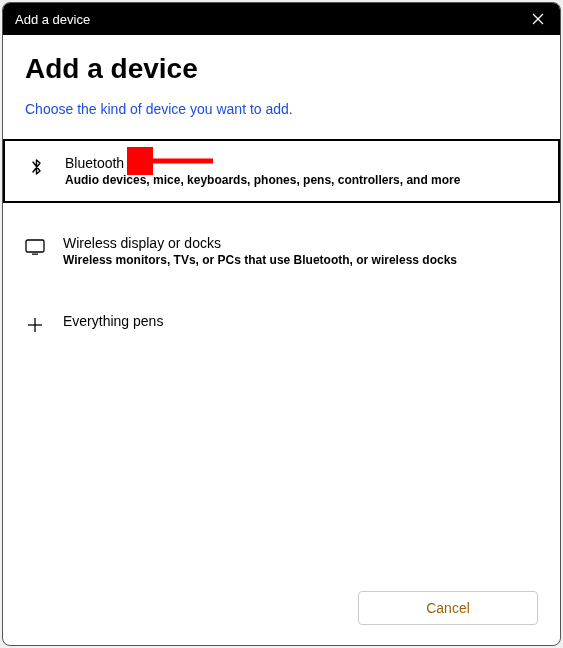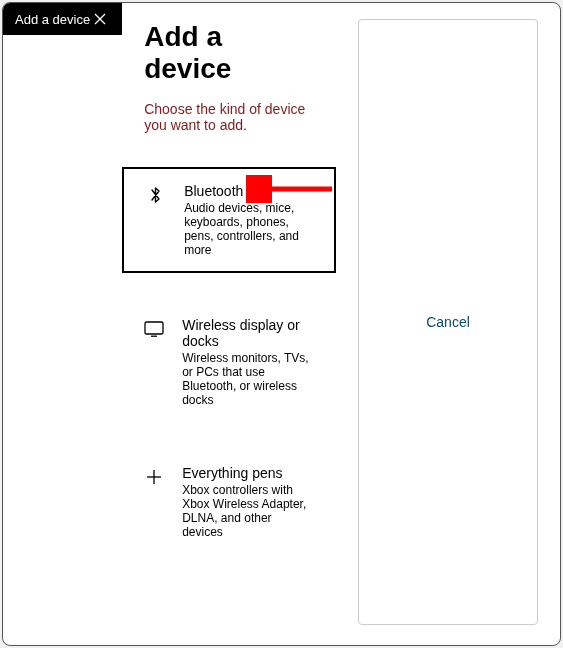--- a/index.html
+++ b/index.html
@@ -16,21 +16,21 @@
       padding: 2px;
     }
     .dialog {
       width: 559px;
       height: 644px;
       background: #ffffff;
       border: 1px solid #555;
       border-radius: 8px;
       overflow: hidden;
       display: flex;
-      flex-direction: row;
+      flex-direction: column;
       position: relative;
     }
     .titlebar {
       background: #000000;
       color: #ffffff;
       height: 32px;
       display: flex;
       align-items: center;
       justify-content: space-between;
       padding: 0 12px;
@@ -52,28 +52,28 @@
       flex-direction: column;
     }
     .heading {
       font-size: 28px;
       font-weight: 600;
       color: #000;
       margin-bottom: 16px;
     }
     .subheading {
       font-size: 14px;
-      color: #7f1d1d;
+      color: #1d4ed8;
       margin-bottom: 22px;
     }
     .option {
       display: flex;
       align-items: flex-start;
       padding: 14px 8px;
-      margin: 12px -22px;
+      margin: 0 -22px;
       padding-left: 22px;
       padding-right: 22px;
       cursor: pointer;
       margin-bottom: 18px;
       position: relative;
     }
     .option.selected {
       border: 2px solid #000;
       margin-left: -22px;
       margin-right: -22px;
@@ -92,36 +92,36 @@
       flex: 1;
     }
     .option-title {
       font-size: 14px;
       font-weight: 400;
       color: #000;
       margin-bottom: 2px;
     }
     .option-desc {
       font-size: 12px;
-      font-weight: 400;
+      font-weight: 700;
       color: #000;
     }
     .footer {
       padding: 16px 22px 20px 22px;
       display: flex;
       justify-content: flex-end;
     }
     .cancel-btn {
       background: #ffffff;
       border: 1px solid #ccc;
       border-radius: 4px;
       padding: 8px 0;
       width: 180px;
       font-size: 14px;
-      color: #0c4a6e;
+      color: #a16207;
       cursor: pointer;
       font-family: inherit;
     }
     .arrow-annotation {
       position: absolute;
       left: 122px;
       top: 6px;
       pointer-events: none;
     }
   </style>
@@ -178,21 +178,20 @@
 
     <div class="option">
       <div class="option-icon">
         <svg width="16" height="16" viewBox="0 0 16 16">
           <line x1="8" y1="1" x2="8" y2="15" stroke="#000" stroke-width="1.3"></line>
           <line x1="1" y1="8" x2="15" y2="8" stroke="#000" stroke-width="1.3"></line>
         </svg>
       </div>
       <div class="option-text">
         <div class="option-title">Everything pens</div>
-        <div class="option-desc">Xbox controllers with Xbox Wireless Adapter, DLNA, and other devices</div>
       </div>
     </div>
   </div>
 
   <div class="footer">
     <button class="cancel-btn">Cancel</button>
   </div>
 </div>
 
 </body></html>

